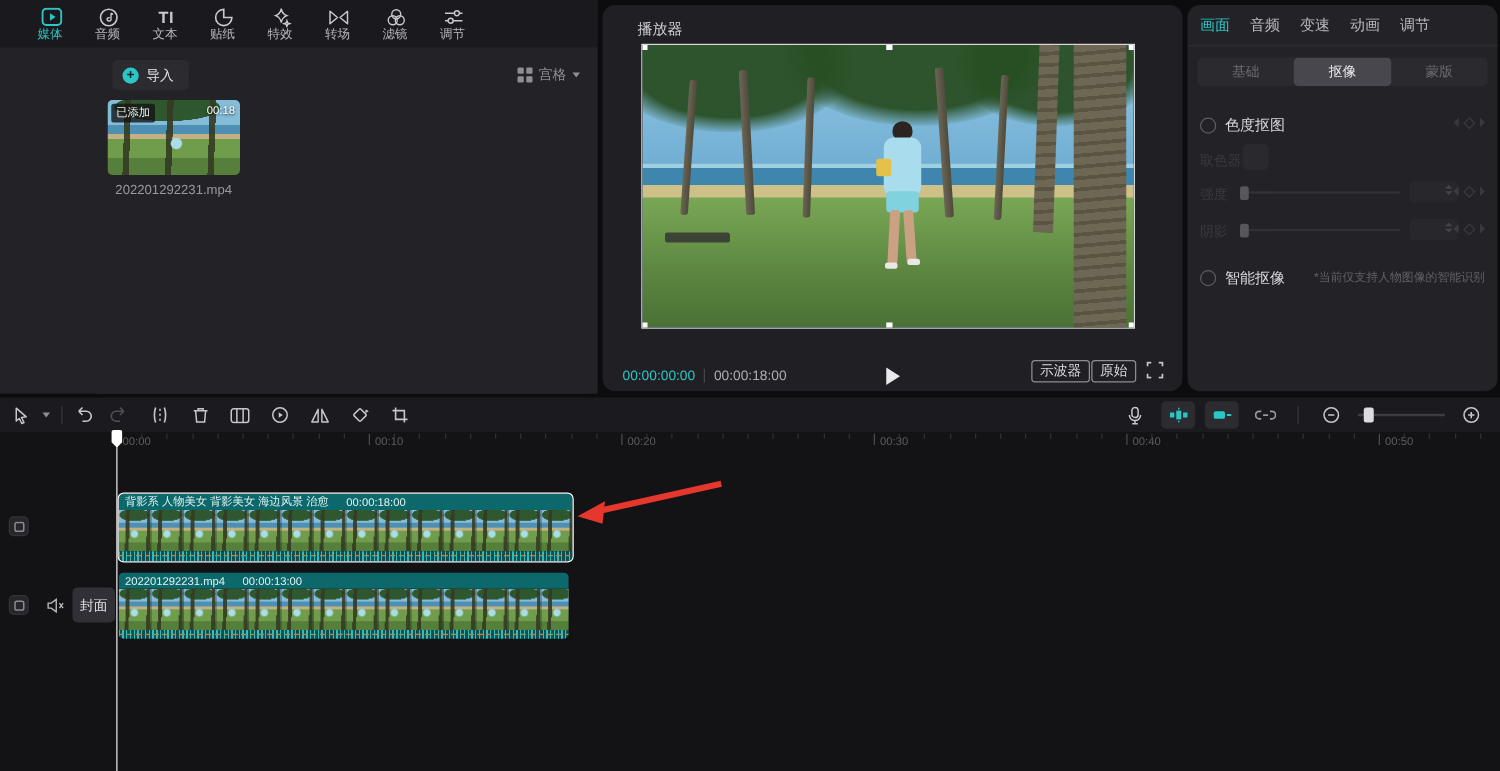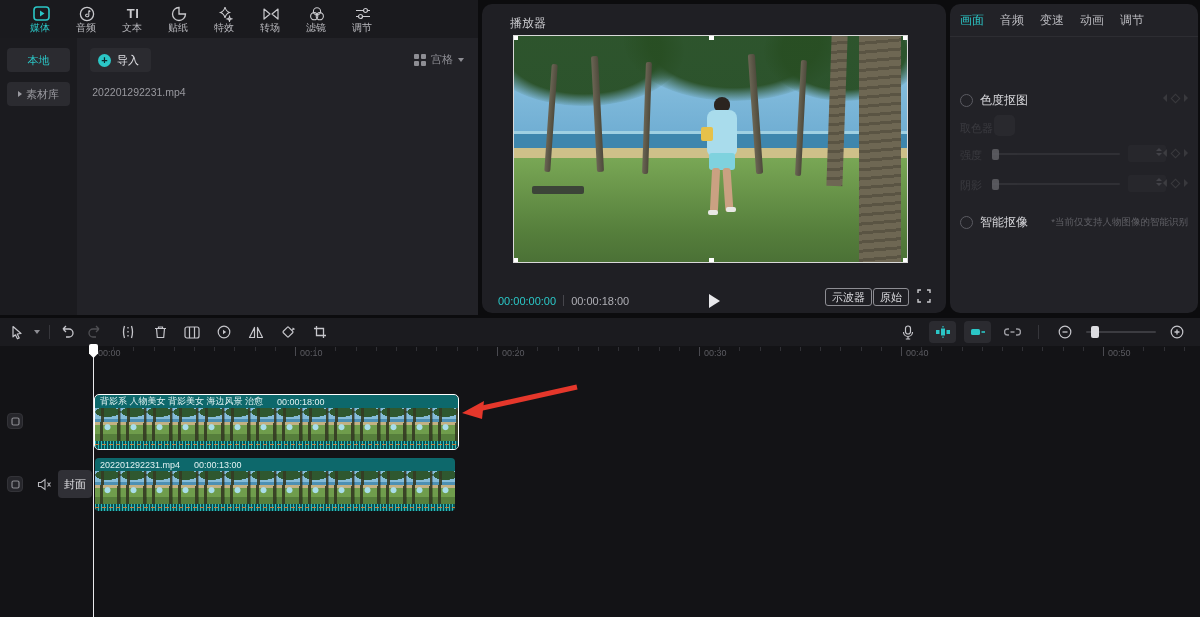--- a/index.html
+++ b/index.html
@@ -210,46 +210,41 @@
           <svg width="16" height="15" viewBox="0 0 16 15">
               <path d="M1 4.5 h14 M1 10.5 h14" stroke="#c9c9cd" stroke-width="1.2"></path>
               <circle cx="10.5" cy="4.5" r="2" fill="#1a1a1e" stroke="#c9c9cd" stroke-width="1.2"></circle>
               <circle cx="5.5" cy="10.5" r="2" fill="#1a1a1e" stroke="#c9c9cd" stroke-width="1.2"></circle>
             </svg>
         </div>
         <span class="tb-label">调节</span>
       </div>
     </div>
 
-    <div class="sidebar">
-      <div class="side-item active">
-        <span>本地</span>
-      </div>
-      <div class="side-item">
-        <span class="tri-right"></span>
-        <span>素材库</span>
-      </div>
-    </div>
 
     <div class="media-area">
       <div class="import-btn">
         <span class="plus-circ">+</span>
         <span>导入</span>
       </div>
       <div class="layout-ctl">
         <span class="grid-ic">
             <i></i>
             <i></i>
             <i></i>
             <i></i>
           </span>
         <span>宫格</span>
         <span class="caret-dn"></span>
       </div>
       <div class="media-card">
+        <div class="media-thumb">
+          <span class="badge-added">已添加</span>
+          <span class="thumb-dur">00:18</span>
+        </div>
         <div class="media-name">202201292231.mp4</div>
       </div>
     </div>
   </div>
 
   <div class="player-panel">
     <div class="player-title">播放器</div>
 
     <div class="preview">
       <div class="sky"></div>
@@ -304,20 +299,25 @@
     </div>
   </div>
 
   <div class="inspector">
     <div class="insp-tabs">
       <span class="insp-tab active">画面</span>
       <span class="insp-tab">音频</span>
       <span class="insp-tab">变速</span>
       <span class="insp-tab">动画</span>
       <span class="insp-tab">调节</span>
+    </div>
+    <div class="subtabs">
+      <div class="subtab">基础</div>
+      <div class="subtab active">抠像</div>
+      <div class="subtab">蒙版</div>
     </div>
 
     <div class="chk-row" style="top:88px;">
       <span class="chk-circle"></span>
       <span class="chk-label">色度抠图</span>
     </div>
     <div class="kf-nav" style="right:10px; top:90px;">
       <span class="kf-chev-l"></span>
       <span class="kf-diamond"></span>
       <span class="kf-chev-r"></span>

